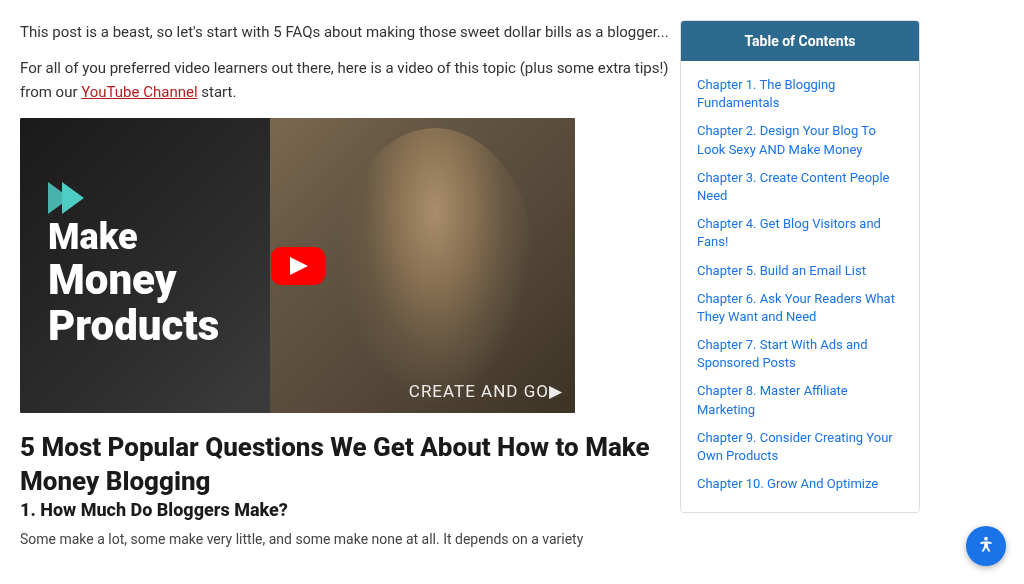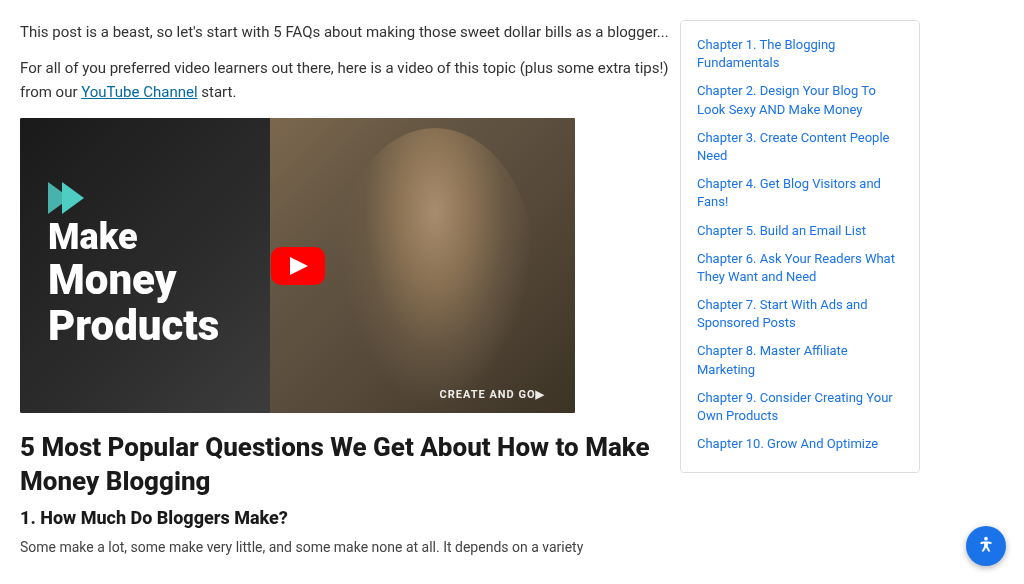--- a/index.html
+++ b/index.html
@@ -21,21 +21,21 @@
       flex: 1;
       max-width: 660px;
     }
     .intro-text {
       font-size: 15px;
       line-height: 1.6;
       color: #333;
       margin-bottom: 12px;
     }
     .intro-text a {
-      color: #0369a1;
+      color: #b91c1c;
       text-decoration: underline;
     }
     .video-thumbnail {
       width: 100%;
       max-width: 555px;
       height: 295px;
       background: #111;
       border-radius: 2px;
       margin: 14px 0 18px 0;
       position: relative;
@@ -106,33 +106,33 @@
       width: 0;
       height: 0;
       border-style: solid;
       border-width: 9px 0 9px 18px;
       border-color: transparent transparent transparent #fff;
       margin-left: 3px;
     }
     .video-watermark {
       position: absolute;
       bottom: 12px;
-      right: 30px;
+      right: 12px;
       color: #fff;
-      font-size: 11px;
-      font-weight: 700;
+      font-size: 17px;
+      font-weight: 400;
       letter-spacing: 1px;
       opacity: 0.9;
     }
     .section-heading {
       font-size: 26px;
       font-weight: 800;
       color: #1a1a1a;
       line-height: 1.3;
-      margin-bottom: 8px;
+      margin-bottom: 0;
     }
     .sub-heading {
       font-size: 18px;
       font-weight: 800;
       color: #1a1a1a;
       margin-bottom: 8px;
     }
     .body-text {
       font-size: 14px;
       line-height: 1.6;
@@ -229,20 +229,21 @@
     </div>
 
     <h2 class="section-heading">5 Most Popular Questions We Get About How to Make Money Blogging</h2>
     <h3 class="sub-heading">1. How Much Do Bloggers Make?</h3>
     <p class="body-text">Some make a lot, some make very little, and some make none at all. It depends on a variety</p>
 
   </div>
 
   <div class="sidebar">
     <div class="toc-box">
+      <div class="toc-header">Table of Contents</div>
       <div class="toc-list" id="toc-list">
           <div class="toc-item">Chapter 1. The Blogging Fundamentals</div>
           <div class="toc-item">Chapter 2. Design Your Blog To Look Sexy AND Make Money</div>
           <div class="toc-item">Chapter 3. Create Content People Need</div>
           <div class="toc-item">Chapter 4. Get Blog Visitors and Fans!</div>
           <div class="toc-item">Chapter 5. Build an Email List</div>
           <div class="toc-item">Chapter 6. Ask Your Readers What They Want and Need</div>
           <div class="toc-item">Chapter 7. Start With Ads and Sponsored Posts</div>
           <div class="toc-item">Chapter 8. Master Affiliate Marketing</div>
           <div class="toc-item">Chapter 9. Consider Creating Your Own Products</div>

